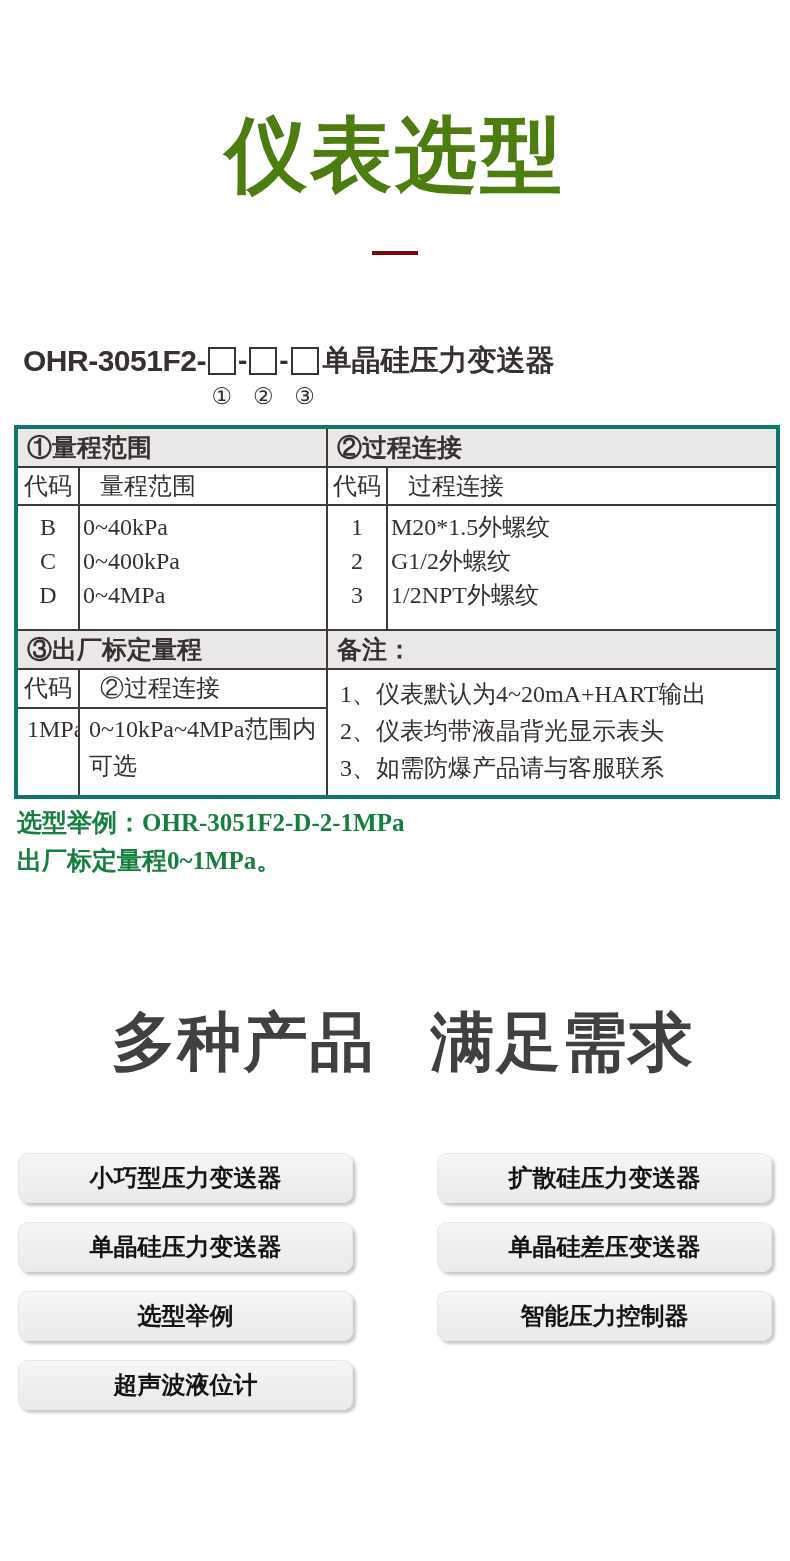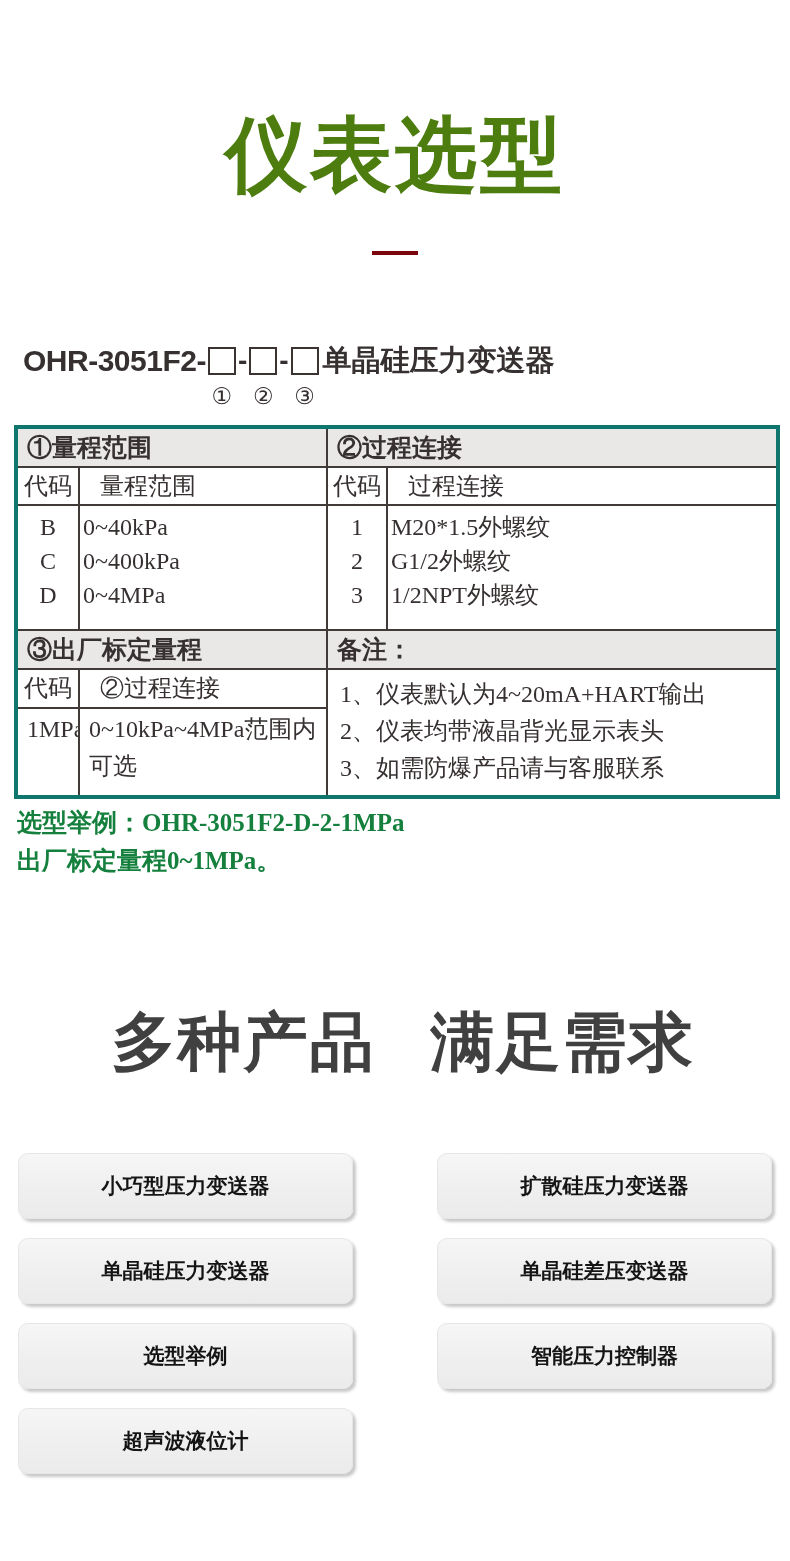--- a/index.html
+++ b/index.html
@@ -95,26 +95,26 @@
   }
   .section-title .gap { display:inline-block; width:55px; }
 
   
   .products {
     position:absolute; top:1153px; left:18px;
     display:grid; grid-template-columns:335px 335px;
     column-gap:84px; row-gap:19px;
   }
   .product-btn {
-    height:66px; border-radius:10px;
+    height:50px; border-radius:10px;
     background:linear-gradient(180deg,#f6f6f6 0%,#efefef 55%,#ebebeb 100%);
     border:1px solid #e6e6e6;
     box-shadow:3px 3px 3px #c9c9c9;
     display:flex; align-items:center; justify-content:center;
-    font-size:21px; font-weight:700; color:#141414; cursor:pointer;
+    font-size:24px; font-weight:700; color:#141414; cursor:pointer;
     font-family:"Liberation Sans", sans-serif; white-space:nowrap;
   }
 </style>
 </head>
 <body>
 
 <div class="page">
 
   <div class="main-title">仪表选型</div>
   <div class="title-divider"></div>

